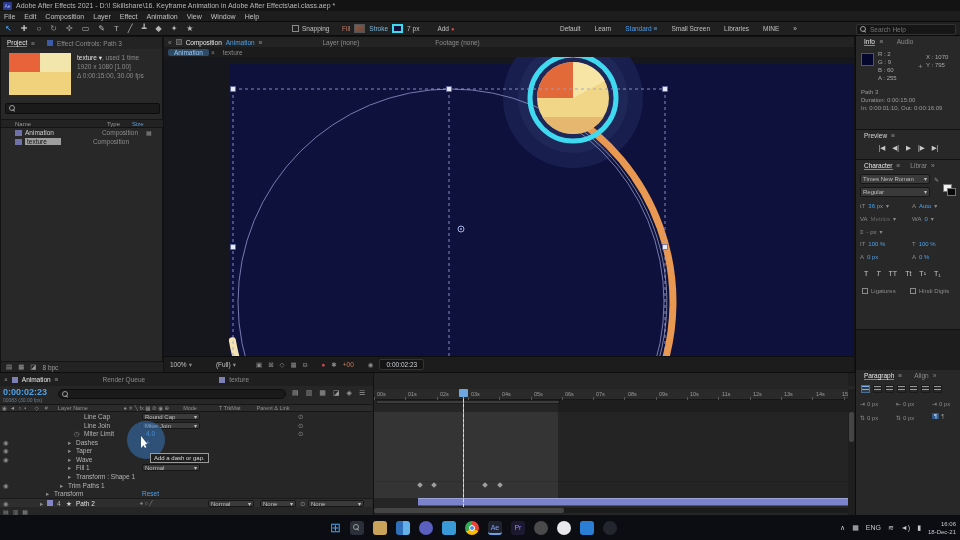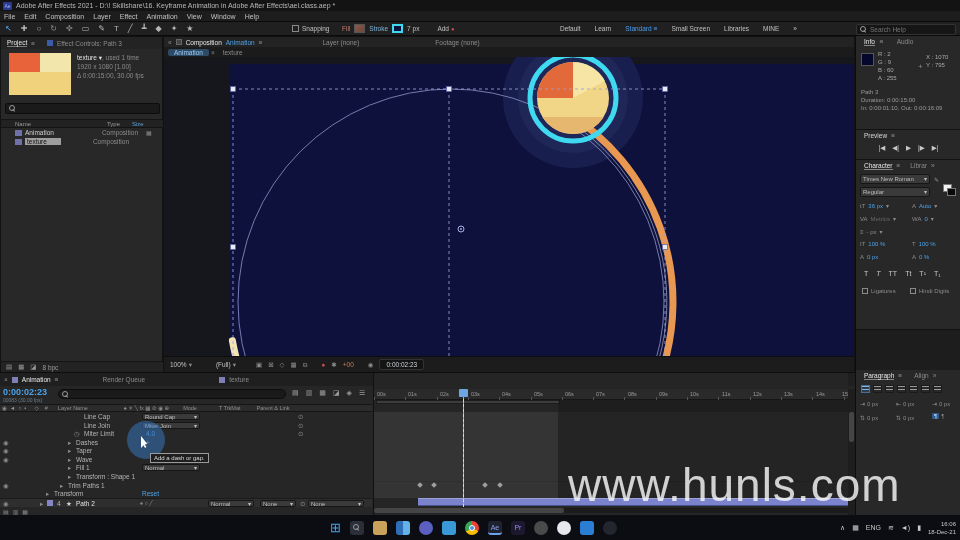--- a/index.html
+++ b/index.html
@@ -549,21 +549,20 @@
       <span>▤</span>
       <span>▥</span>
       <span>▦</span>
     </div>
 
     <div class="a" style="left:127px;top:48px;width:38px;height:38px;border-radius:50%;background:rgba(58,124,200,0.5)"></div>
     <div class="a cursor" style="left:141px;top:63px"></div>
     <div class="a" style="left:150px;top:80px;background:#1f1f1f;border:1px solid #9a9a9a;color:#d8d8d8;font-size:6px;padding:1px 3px;white-space:nowrap">Add a dash or gap.</div>
   </div>
 
-  <div class="a" style="left:568px;top:458px;font-size:46px;color:rgba(248,248,248,0.82);letter-spacing:1px;z-index:50">www.hunls.com</div>
 
   <div class="a fx" style="left:0;top:515px;width:960px;height:25px;background:#0b0d13;z-index:60">
     <div class="fx" style="position:absolute;left:330px;gap:9px">
       <span class="ic" style="color:#4aa3e8;font-size:13px">⊞</span>
       <span class="tbicon" style="background:#2a2f3a;position:relative">
           <i class="mag" style="position:absolute;left:3px;top:3px"></i>
         </span>
       <span class="tbicon" style="background:#caa35a"></span>
       <span class="tbicon" style="background:linear-gradient(90deg,#2f6fba 50%,#63b2e8 50%)"></span>
       <span class="tbicon" style="background:#5a5fc0;border-radius:50%"></span>

